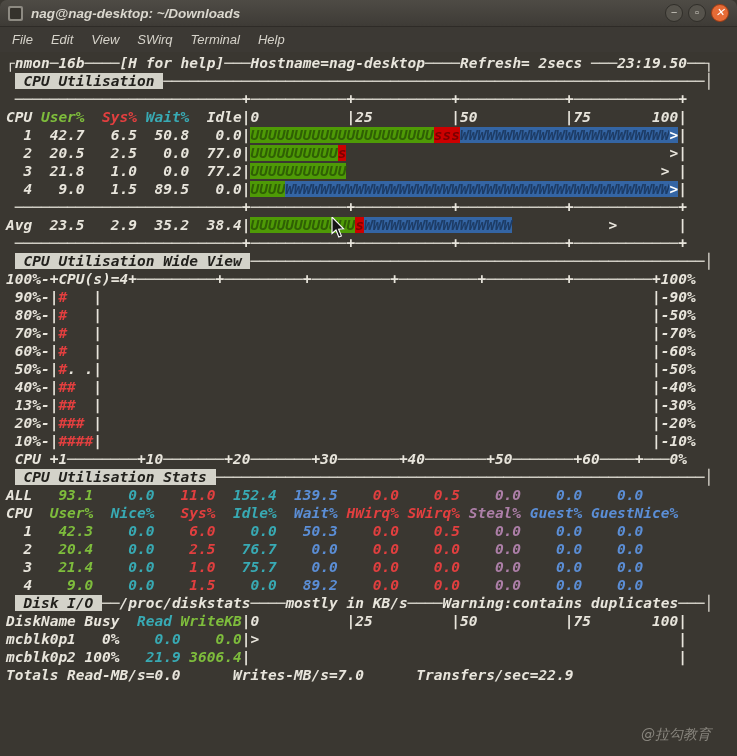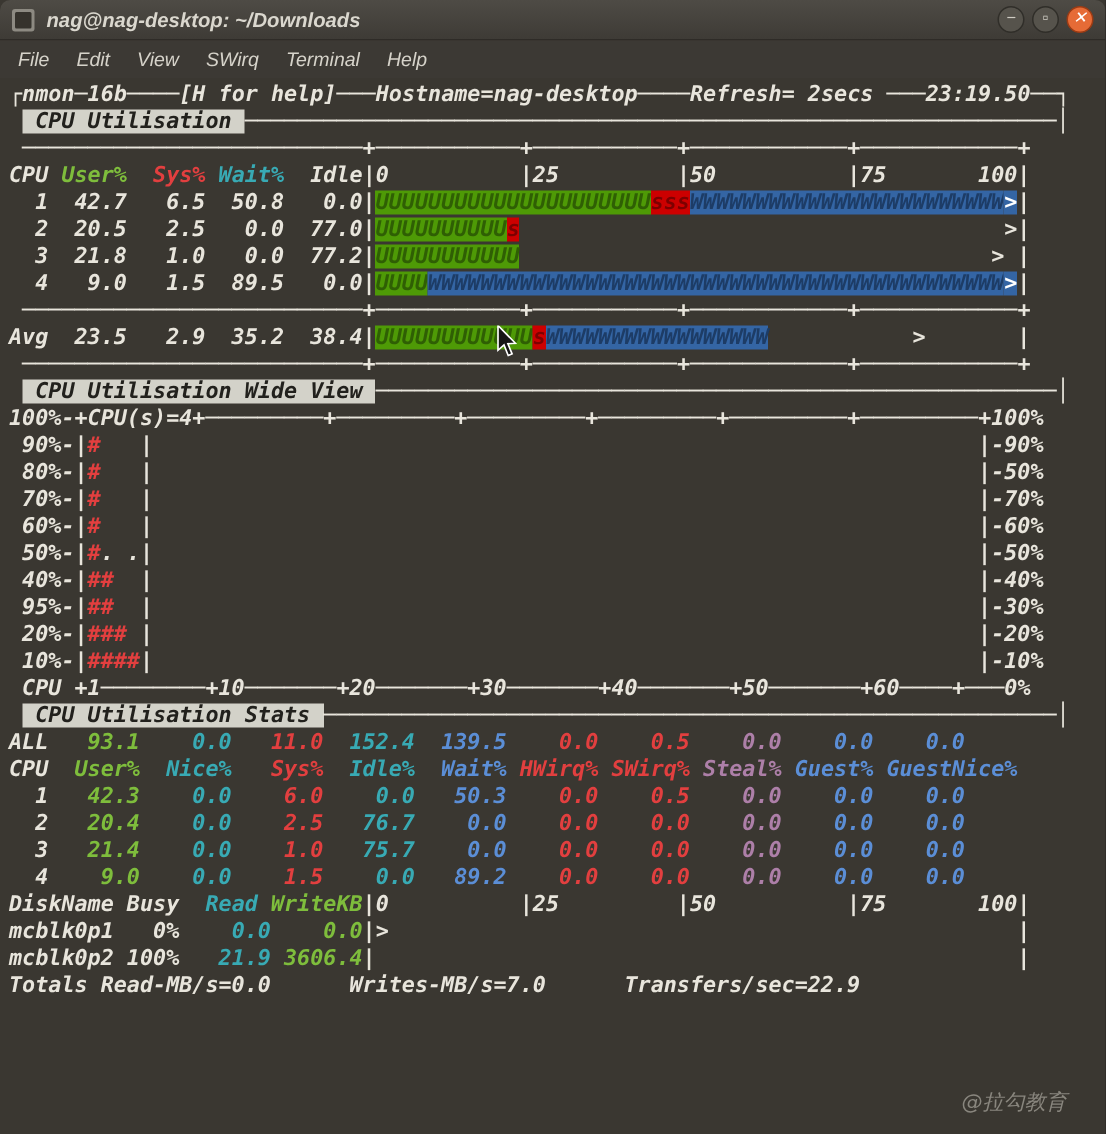--- a/index.html
+++ b/index.html
@@ -87,31 +87,32 @@
       <div class="tline"><span>Avg  23.5   2.9  35.2  38.4</span><span>|</span><span class="c-bu">UUUUUUUUUUUU</span><span class="c-bs">s</span><span class="c-bw">WWWWWWWWWWWWWWWWW</span><span>           </span><span>&gt;</span><span>       </span><span>|</span></div>
       <div class="tline"><span> </span><span>──────────────────────────</span><span>+</span><span>───────────</span><span>+</span><span>───────────</span><span>+</span><span>────────────</span><span>+</span><span>────────────</span><span>+</span></div>
       <div class="tline"><span> </span><span class="c-i"> CPU Utilisation Wide View </span><span>────────────────────────────────────────────────────</span><span>│</span></div>
       <div class="tline"><span>100%-+CPU(s)=4+</span><span>─────────</span><span>+</span><span>─────────</span><span>+</span><span>─────────</span><span>+</span><span>─────────</span><span>+</span><span>─────────</span><span>+</span><span>─────────</span><span>+</span><span>100%</span></div>
       <div class="tline"><span> 90%-|</span><span class="c-r">#</span><span>   </span><span>|</span><span>                                                               </span><span>|-90%</span></div>
       <div class="tline"><span> 80%-|</span><span class="c-r">#</span><span>   </span><span>|</span><span>                                                               </span><span>|-50%</span></div>
       <div class="tline"><span> 70%-|</span><span class="c-r">#</span><span>   </span><span>|</span><span>                                                               </span><span>|-70%</span></div>
       <div class="tline"><span> 60%-|</span><span class="c-r">#</span><span>   </span><span>|</span><span>                                                               </span><span>|-60%</span></div>
       <div class="tline"><span> 50%-|</span><span class="c-r">#</span><span>. .</span><span>|</span><span>                                                               </span><span>|-50%</span></div>
       <div class="tline"><span> 40%-|</span><span class="c-r">##</span><span>  </span><span>|</span><span>                                                               </span><span>|-40%</span></div>
-      <div class="tline"><span> 95%-|</span><span class="c-r">##</span><span>  </span><span>|</span><span>                                                               </span><span>|-30%</span></div>
+      <div class="tline"><span> 13%-|</span><span class="c-r">##</span><span>  </span><span>|</span><span>                                                               </span><span>|-30%</span></div>
       <div class="tline"><span> 20%-|</span><span class="c-r">###</span><span> </span><span>|</span><span>                                                               </span><span>|-20%</span></div>
       <div class="tline"><span> 10%-|</span><span class="c-r">####</span><span>|</span><span>                                                               </span><span>|-10%</span></div>
       <div class="tline"><span> CPU +1</span><span>────────</span><span>+10</span><span>───────</span><span>+20</span><span>───────</span><span>+30</span><span>───────</span><span>+40</span><span>───────</span><span>+50</span><span>───────</span><span>+60</span><span>────</span><span>+</span><span>───</span><span>0%</span></div>
       <div class="tline"><span> </span><span class="c-i"> CPU Utilisation Stats </span><span>────────────────────────────────────────────────────────</span><span>│</span></div>
       <div class="tline"><span>ALL</span><span class="c-g">   93.1</span><span class="c-c">    0.0</span><span class="c-r">   11.0</span><span class="c-c">  152.4</span><span class="c-b">  139.5</span><span class="c-r">    0.0</span><span class="c-r">    0.5</span><span class="c-m">    0.0</span><span class="c-b">    0.0</span><span class="c-b">    0.0</span></div>
       <div class="tline"><span>CPU</span><span class="c-g">  User%</span><span class="c-c">  Nice%</span><span class="c-r">   Sys%</span><span class="c-c">  Idle%</span><span class="c-b">  Wait%</span><span class="c-r"> HWirq%</span><span class="c-r"> SWirq%</span><span class="c-m"> Steal%</span><span class="c-b"> Guest%</span><span class="c-b"> GuestNice%</span></div>
       <div class="tline"><span>  1</span><span class="c-g">   42.3</span><span class="c-c">    0.0</span><span class="c-r">    6.0</span><span class="c-c">    0.0</span><span class="c-b">   50.3</span><span class="c-r">    0.0</span><span class="c-r">    0.5</span><span class="c-m">    0.0</span><span class="c-b">    0.0</span><span class="c-b">    0.0</span></div>
       <div class="tline"><span>  2</span><span class="c-g">   20.4</span><span class="c-c">    0.0</span><span class="c-r">    2.5</span><span class="c-c">   76.7</span><span class="c-b">    0.0</span><span class="c-r">    0.0</span><span class="c-r">    0.0</span><span class="c-m">    0.0</span><span class="c-b">    0.0</span><span class="c-b">    0.0</span></div>
       <div class="tline"><span>  3</span><span class="c-g">   21.4</span><span class="c-c">    0.0</span><span class="c-r">    1.0</span><span class="c-c">   75.7</span><span class="c-b">    0.0</span><span class="c-r">    0.0</span><span class="c-r">    0.0</span><span class="c-m">    0.0</span><span class="c-b">    0.0</span><span class="c-b">    0.0</span></div>
       <div class="tline"><span>  4</span><span class="c-g">    9.0</span><span class="c-c">    0.0</span><span class="c-r">    1.5</span><span class="c-c">    0.0</span><span class="c-b">   89.2</span><span class="c-r">    0.0</span><span class="c-r">    0.0</span><span class="c-m">    0.0</span><span class="c-b">    0.0</span><span class="c-b">    0.0</span></div>
+      <div class="tline"><span> </span><span class="c-i"> Disk I/O </span><span>──</span><span>/proc/diskstats</span><span>────</span><span>mostly in KB/s</span><span>────</span><span>Warning:contains duplicates</span><span>───</span><span>│</span></div>
       <div class="tline"><span>DiskName Busy</span><span class="c-c">  Read</span><span class="c-g"> WriteKB</span><span>|0          |25         |50          |75       100|</span></div>
       <div class="tline"><span>mcblk0p1   0%</span><span class="c-c">    0.0</span><span class="c-g">    0.0</span><span>|</span><span>&gt;</span><span>                                                </span><span>|</span></div>
       <div class="tline"><span>mcblk0p2 100%</span><span class="c-c">   21.9</span><span class="c-g"> 3606.4</span><span>|</span><span>                                                 </span><span>|</span></div>
       <div class="tline"><span>Totals Read-MB/s=0.0      Writes-MB/s=7.0      Transfers/sec=22.9</span></div>
       <div class="tline">&nbsp;</div>
       <div class="tline">&nbsp;</div>
       <span class="watermark">@拉勾教育</span>
     <svg class="mouse-cursor" width="15" height="21" viewBox="0 0 15 21">
       <polygon points="1,0 1,16.5 5,13 7.8,20 10.4,18.9 7.6,12.2 12.6,11.8" fill="#161616" stroke="#ffffff" stroke-width="1.1"></polygon>
     </svg>

